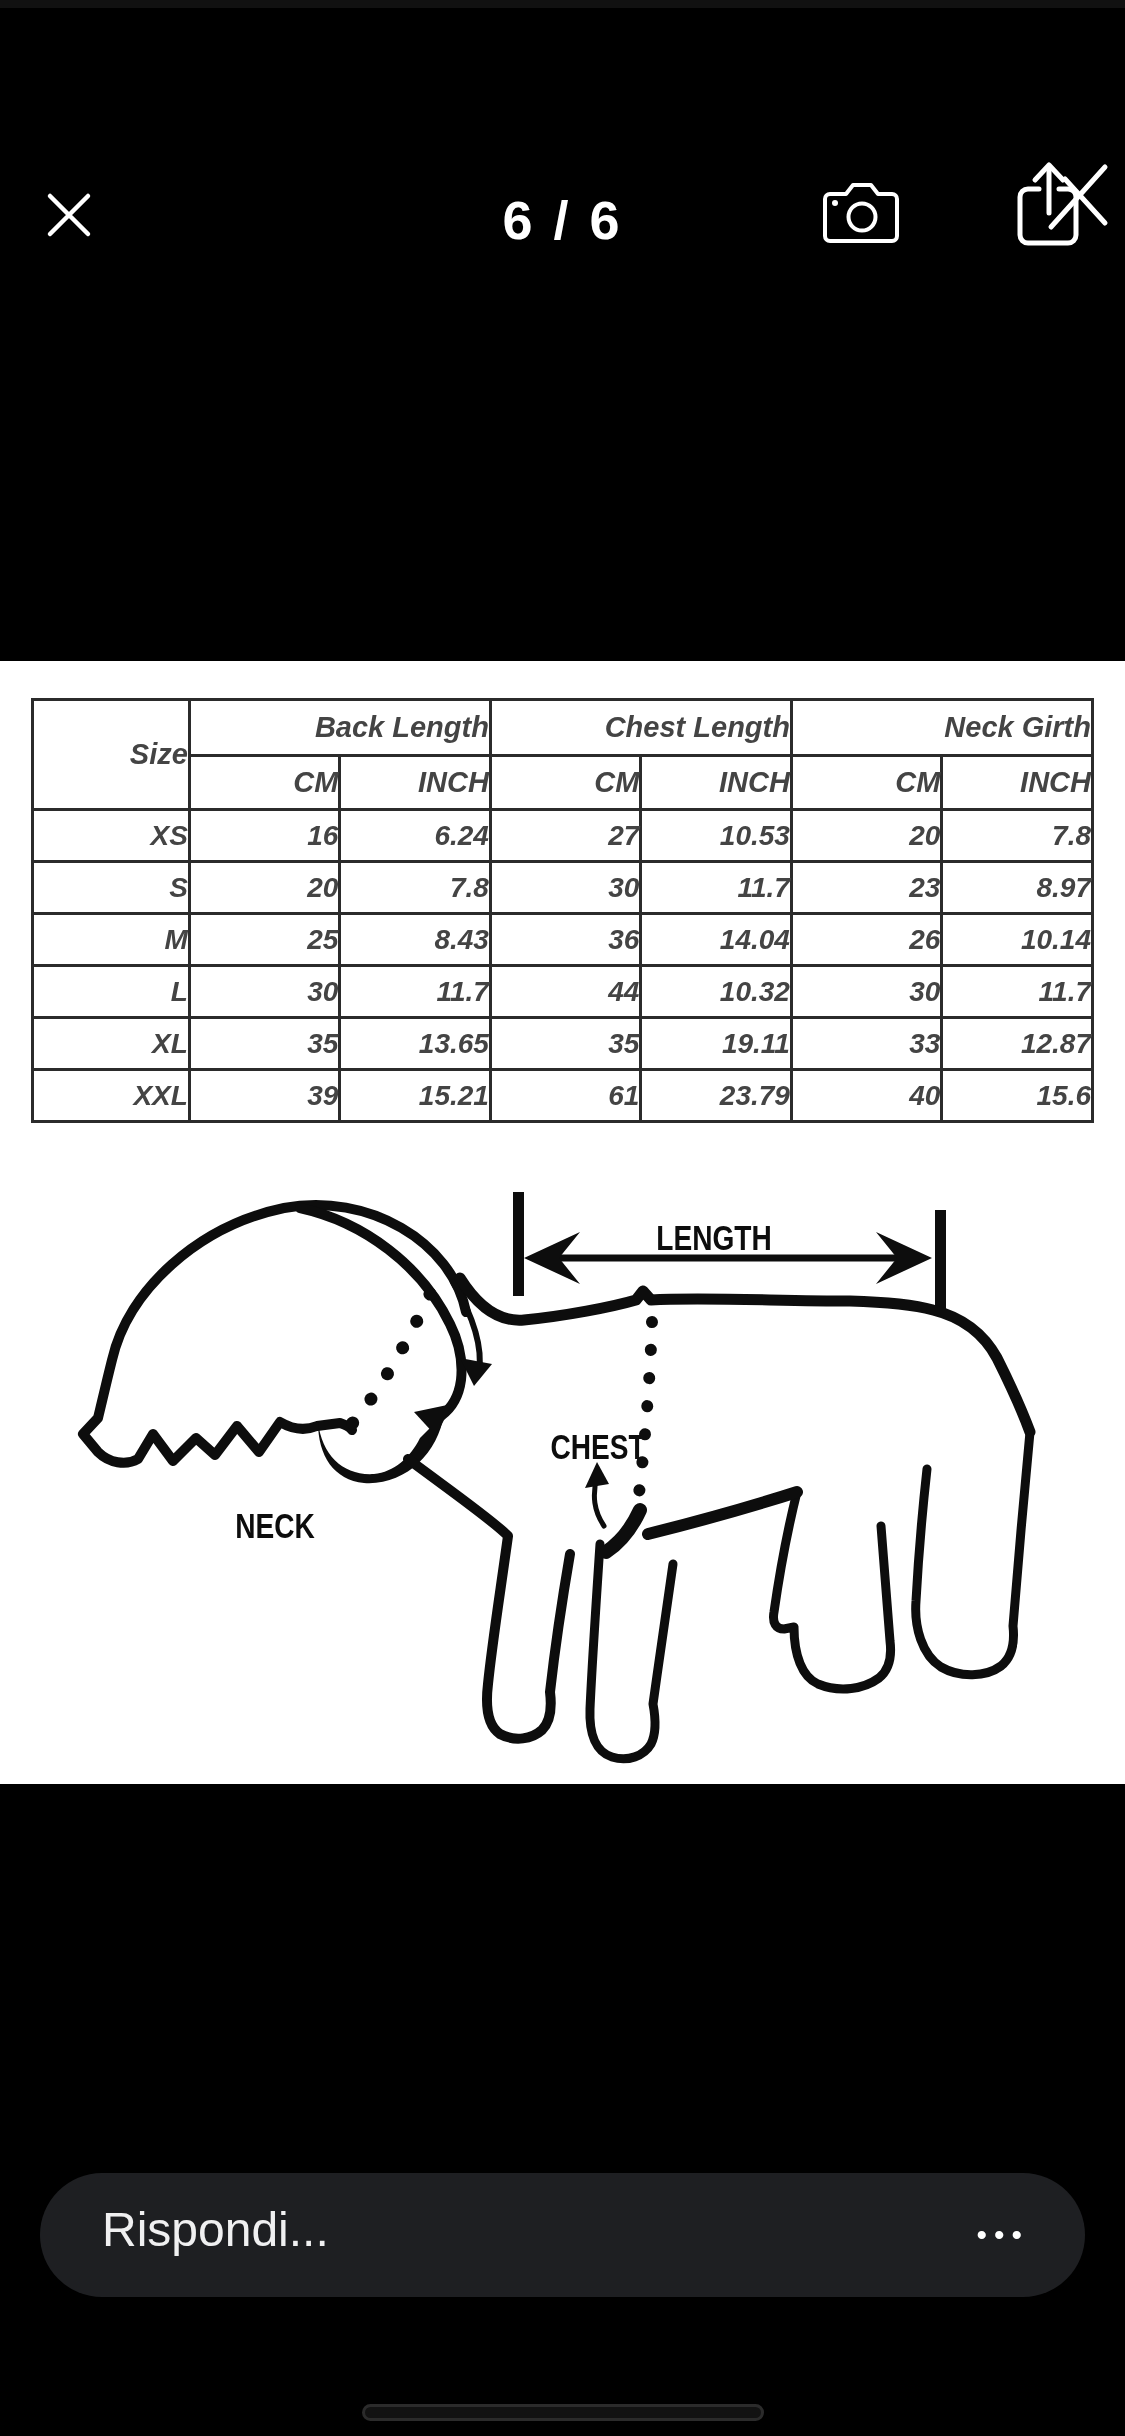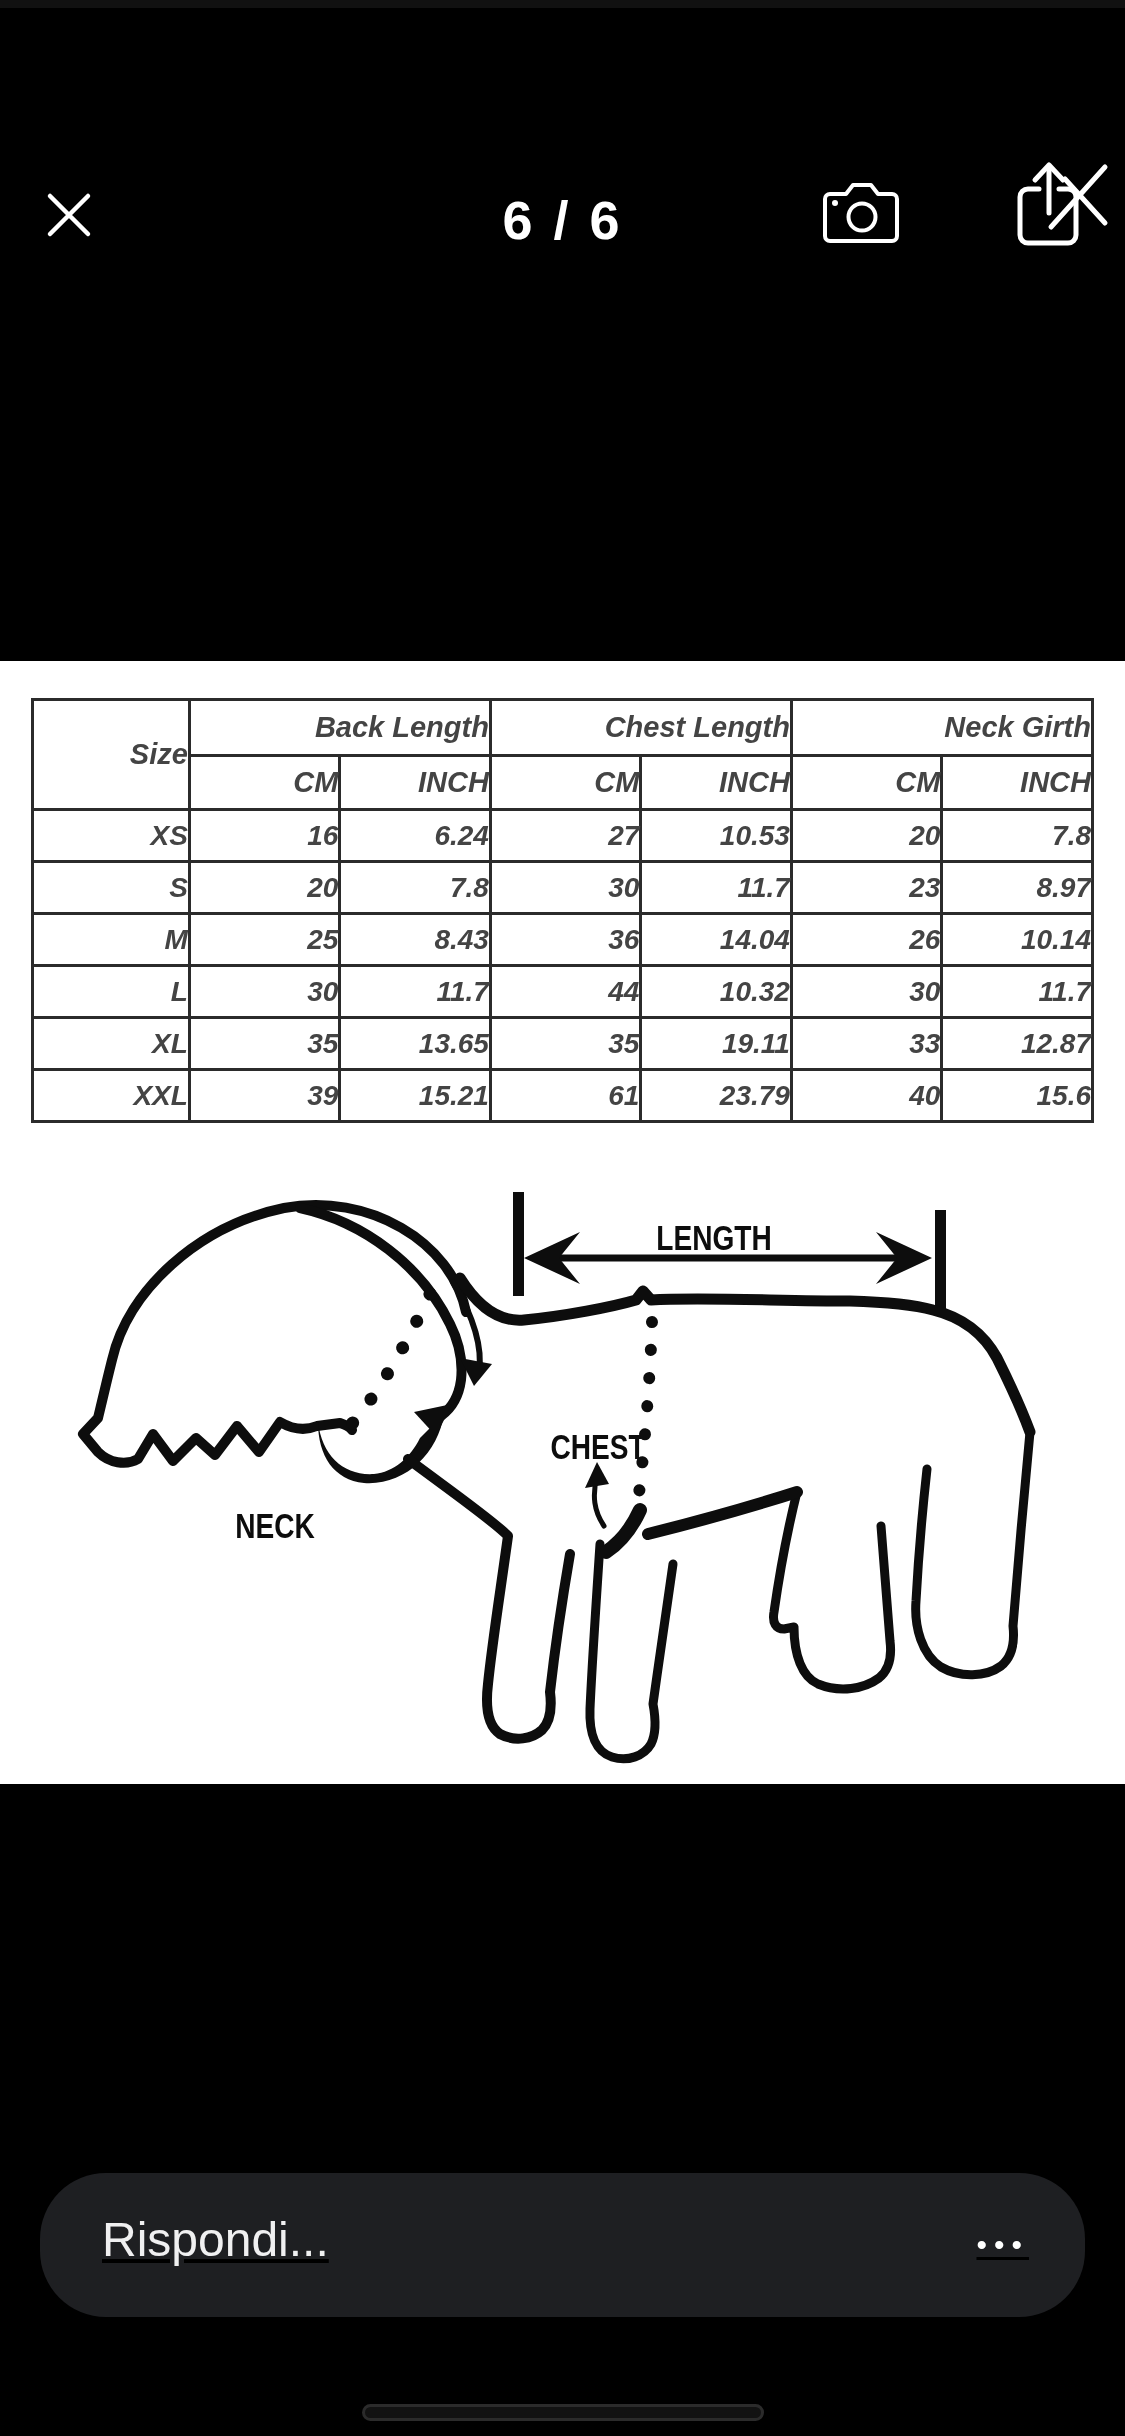--- a/index.html
+++ b/index.html
@@ -35,24 +35,24 @@
     border:3px solid var(--table-border);font-size:29px;font-weight:700;
     vertical-align:middle;padding:0;
   }
   .size-table thead tr.group-row th{height:56px;}
   .size-table thead tr.unit-row th{height:54px;}
   .size-table tbody td{height:52px;font-size:28px;}
   
   .diagram{position:absolute;left:0;top:503px;width:1125px;height:620px;}
   
   .reply-bar{
-    position:absolute;left:40px;top:2165px;width:1045px;height:144px;
+    position:absolute;left:40px;top:2165px;width:1045px;height:124px;
     background:var(--reply-bg);border-radius:66px;
     display:flex;align-items:center;justify-content:space-between;
-    padding:0 56px 11px 62px;cursor:text;border:none;text-decoration:underline;
+    padding:0 56px 11px 62px;cursor:text;border:none;
   }
   .reply-placeholder{color:var(--reply-text);font-size:48px;font-weight:400;}
   .more-dots{
     background:none;border:none;color:#ffffff;font-size:30px;letter-spacing:7px;
     cursor:pointer;padding:10px 0 0 10px;line-height:1;
   }
   
   .home-indicator{
     position:absolute;left:50%;top:2396px;transform:translateX(-50%);
     width:402px;height:17px;border-radius:10px;

